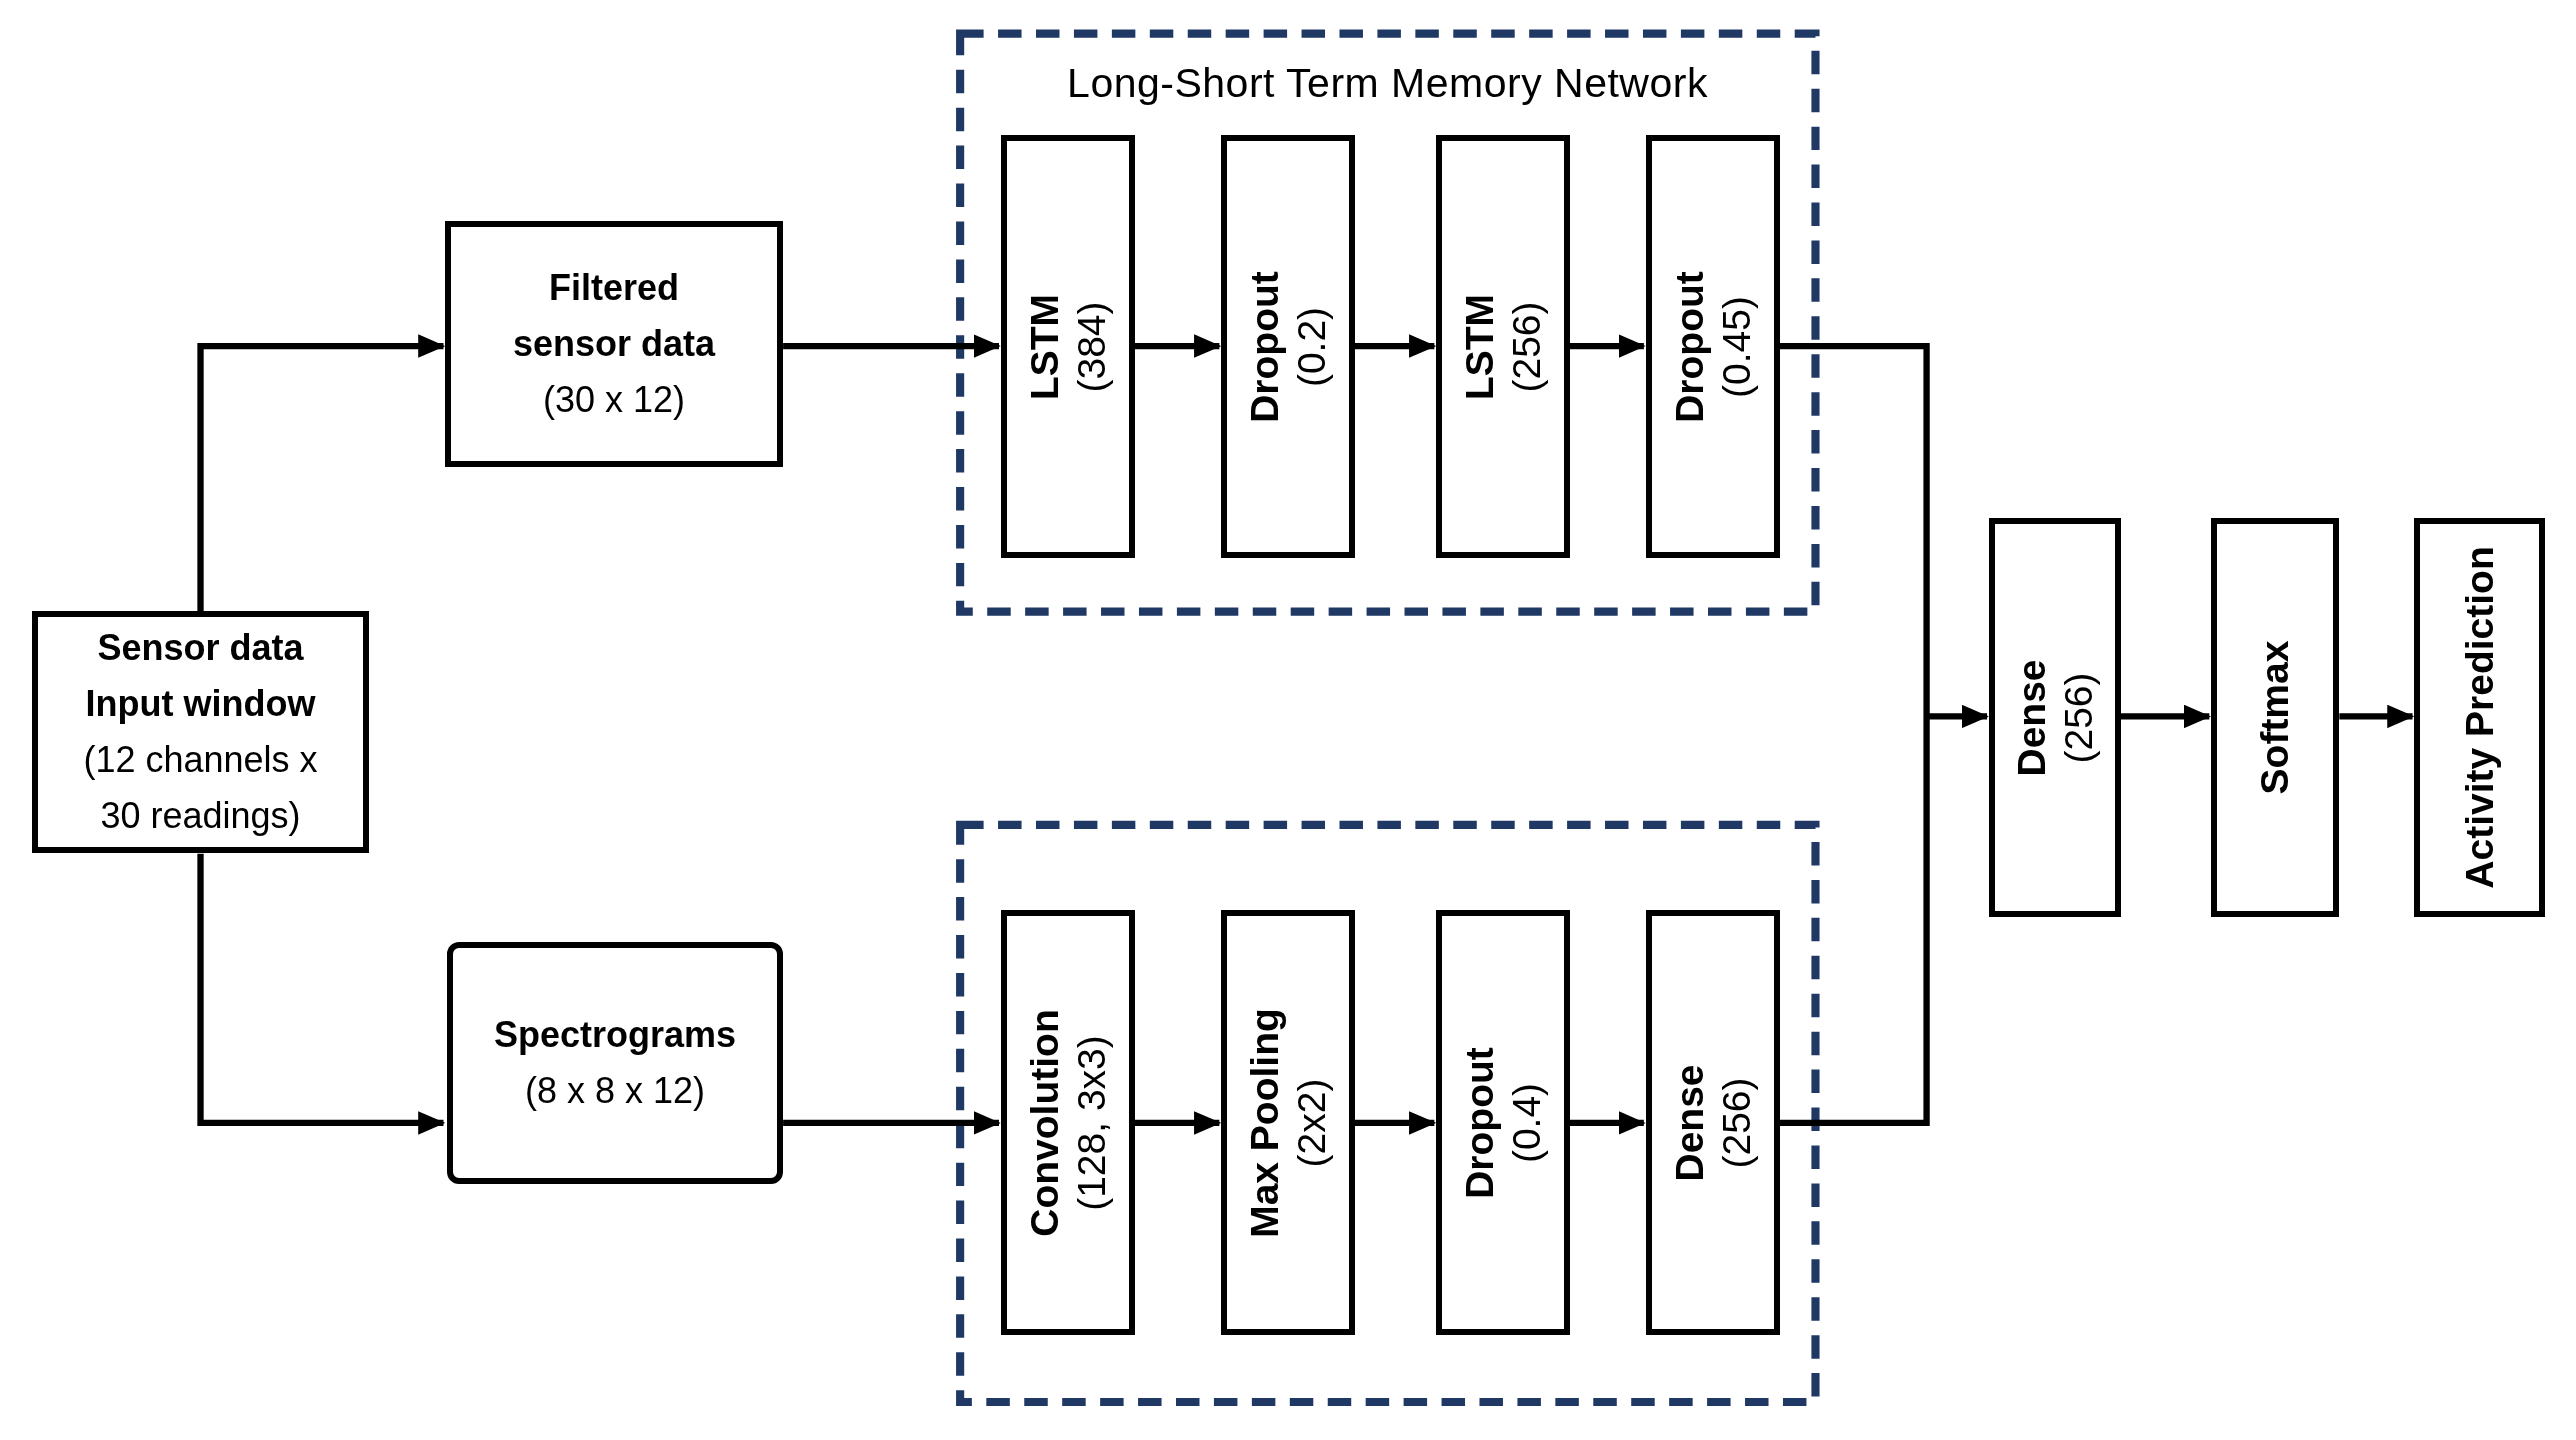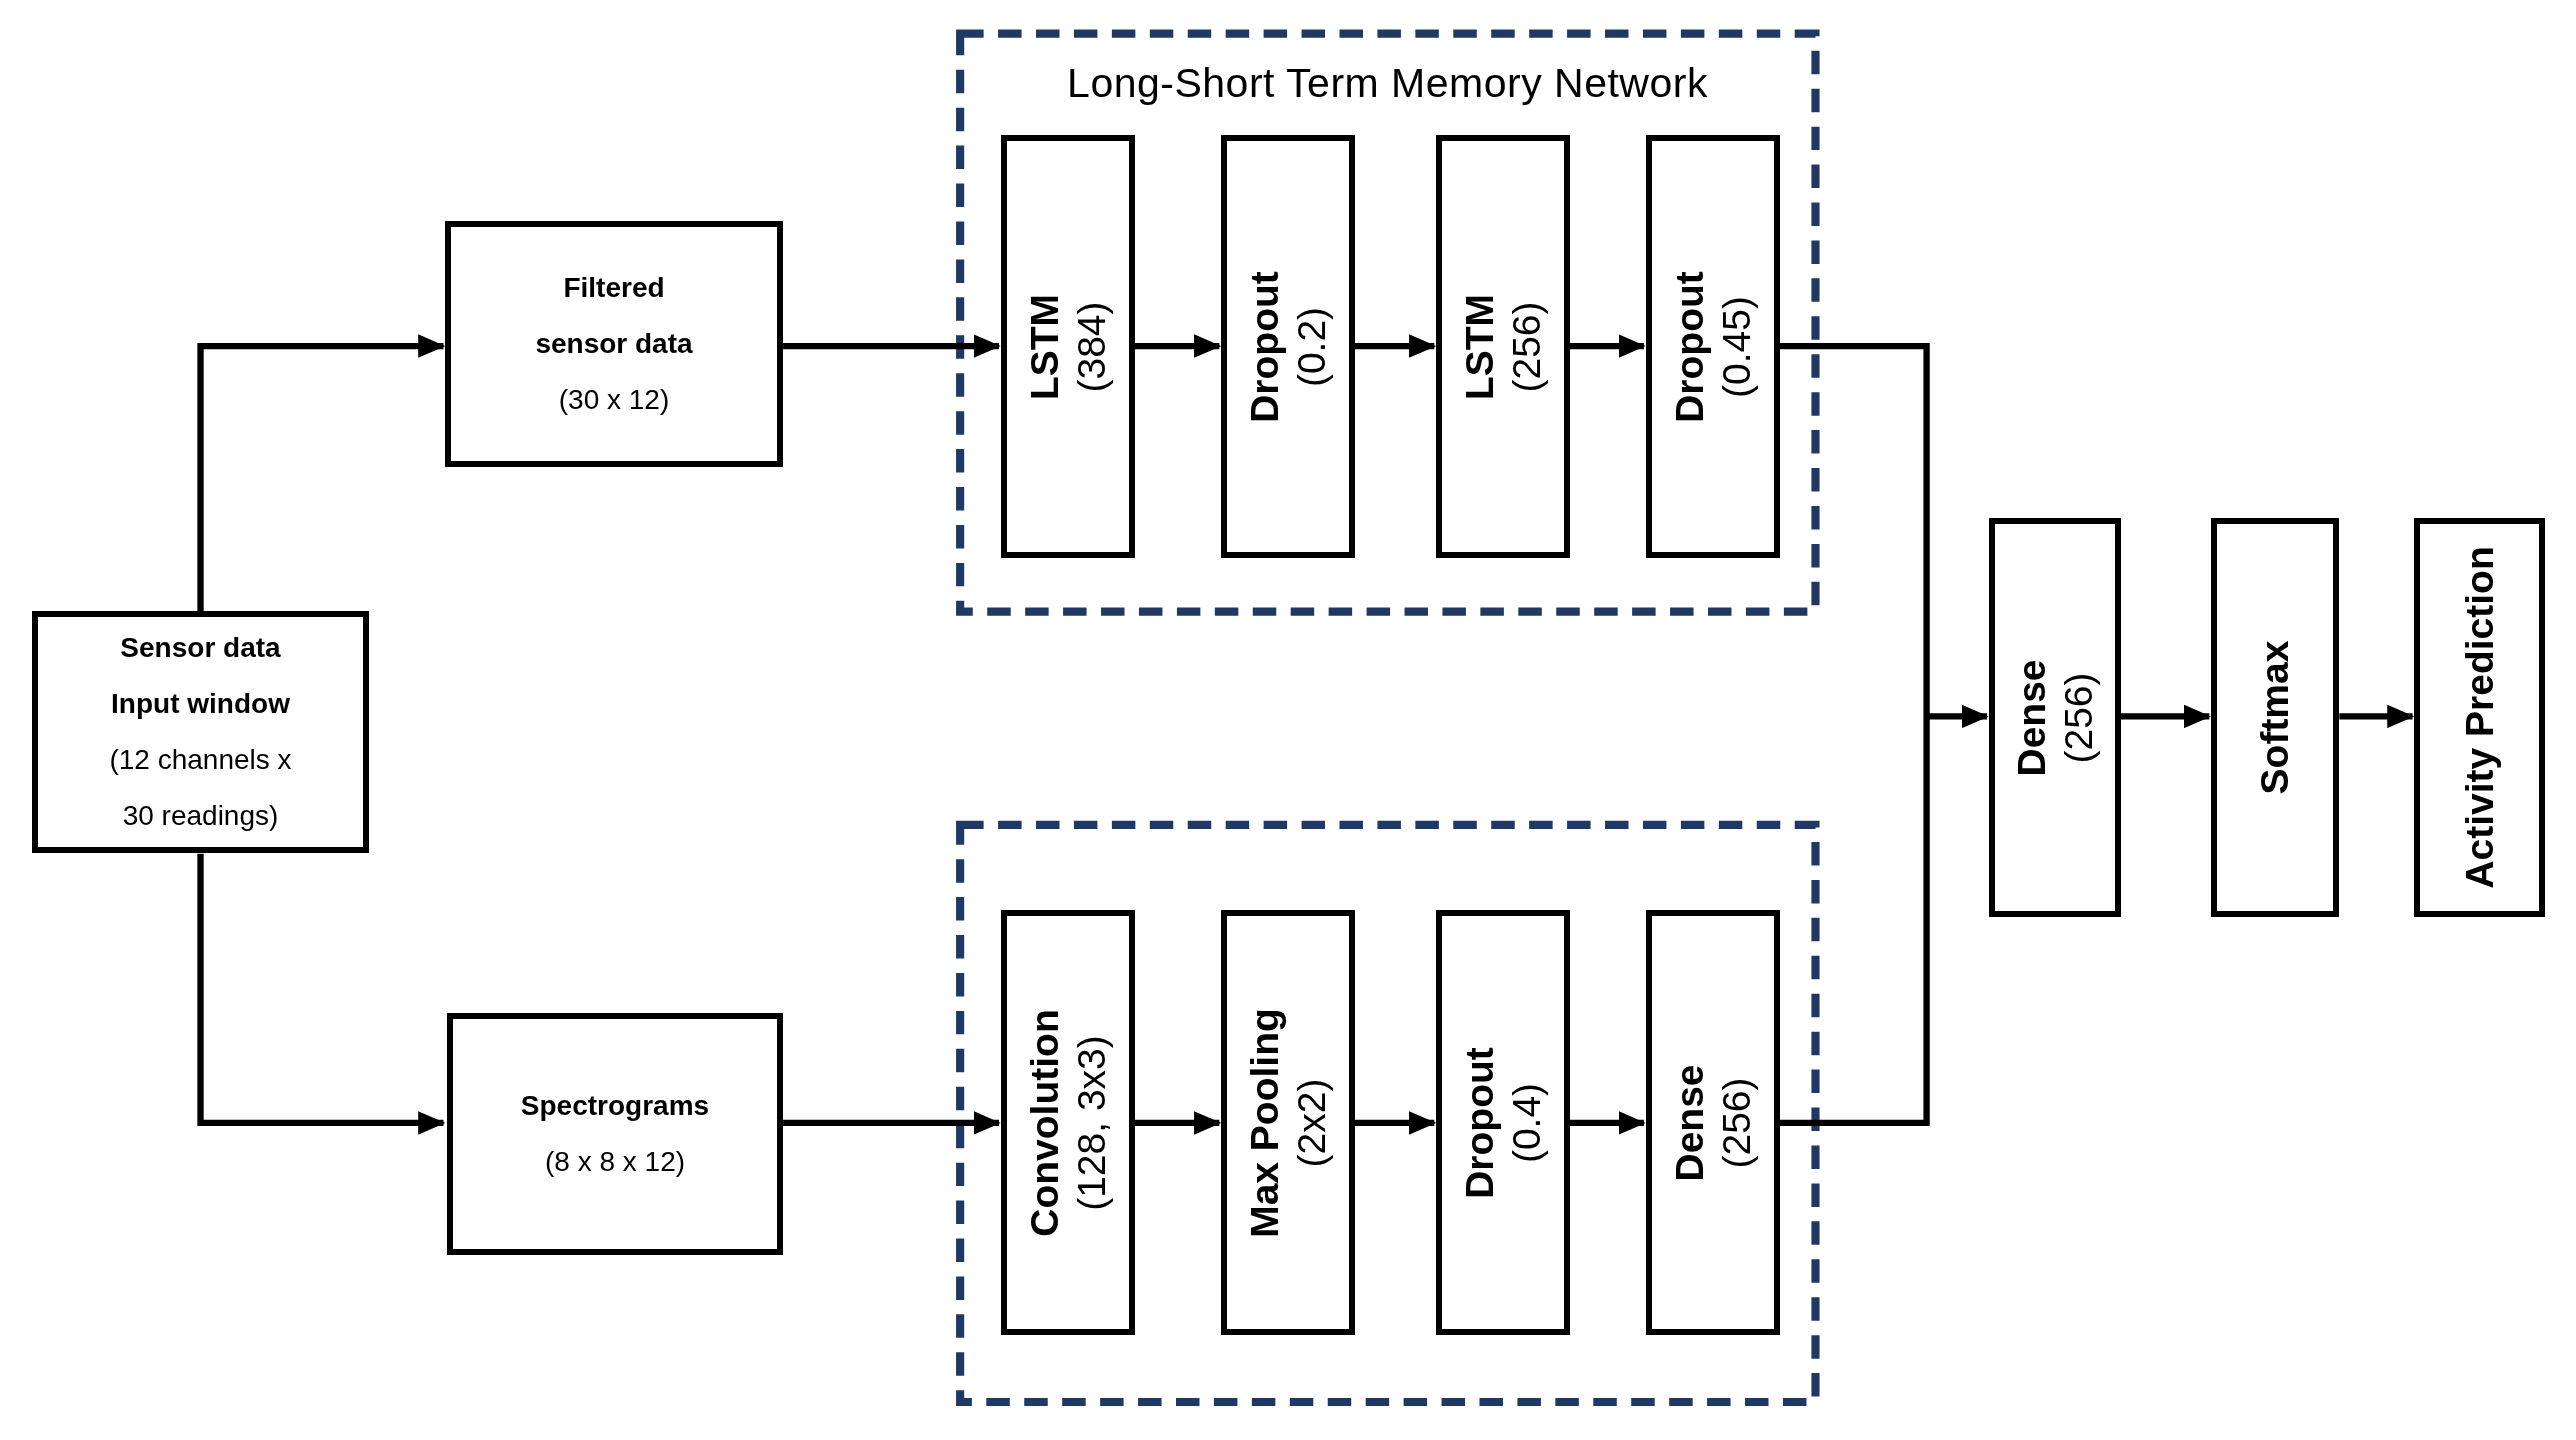--- a/index.html
+++ b/index.html
@@ -17,21 +17,21 @@
   .dashed-frame{fill:none;stroke:var(--dash);stroke-width:9;stroke-dasharray:26 16;}
   .group-title{
     position:absolute; z-index:2; text-align:center;
     font-size:41px; line-height:1.1; letter-spacing:0.5px;
   }
   .hbox,.vbox{
     position:absolute; z-index:3; background:var(--box-bg);
     border:6.3px solid var(--box-border); box-sizing:border-box;
     display:flex; align-items:center; justify-content:center;
   }
-  .hbox{flex-direction:column; text-align:center; font-size:28px; line-height:56px;}
+  .hbox{flex-direction:column; text-align:center; font-size:36px; line-height:56px;}
   .hbox .bline{font-weight:bold; white-space:nowrap;}
   .hbox .nline{font-weight:normal; white-space:nowrap;}
   .vlabel{transform:rotate(-90deg); text-align:center; font-size:39px; line-height:47px;}
   .vlabel .vname{font-weight:bold; white-space:nowrap;}
   .vlabel .vval{font-weight:normal; white-space:nowrap;}
 </style>
 </head>
 <body>
 
 <div class="canvas">
@@ -73,21 +73,21 @@
     <div class="nline">(12 channels x</div>
     <div class="nline">30 readings)</div>
   </div>
 
   <div class="hbox" style="left:445px;top:221px;width:338px;height:246px;">
     <div class="bline">Filtered</div>
     <div class="bline">sensor data</div>
     <div class="nline">(30 x 12)</div>
   </div>
 
-  <div class="hbox" style="left:447px;top:1013px;width:336px;height:242px;">
+  <div class="hbox" style="left:447px;top:942px;width:336px;height:242px;border-radius:12px;">
     <div class="bline">Spectrograms</div>
     <div class="nline">(8 x 8 x 12)</div>
   </div>
 
   <div class="vbox" style="left:1001px;top:135px;width:134px;height:423px;">
     <div class="vlabel">
       <div class="vname">LSTM</div>
       <div class="vval">(384)</div>
     </div>
   </div>

